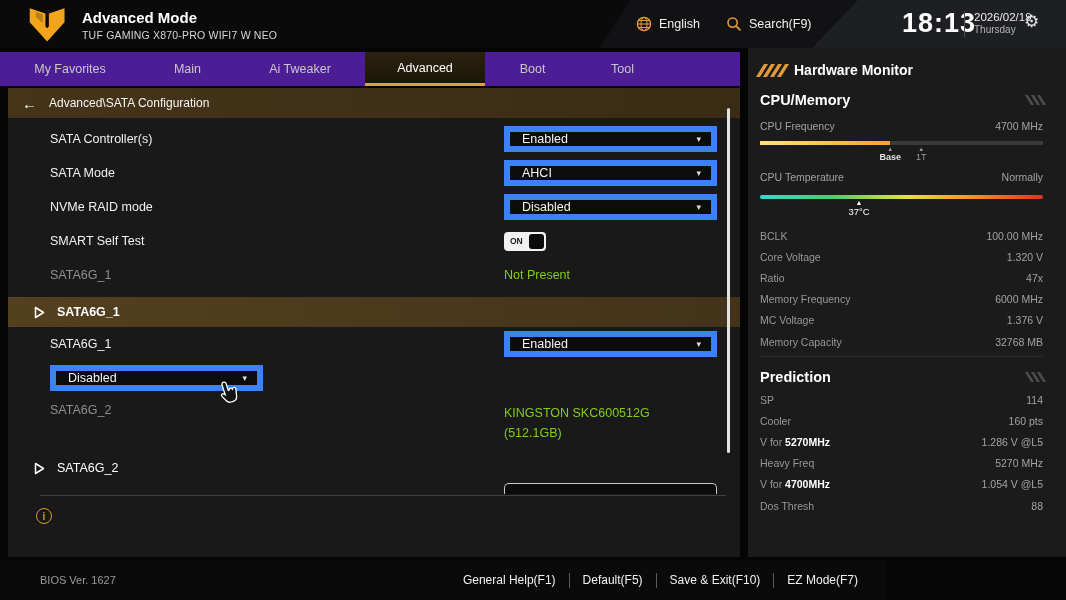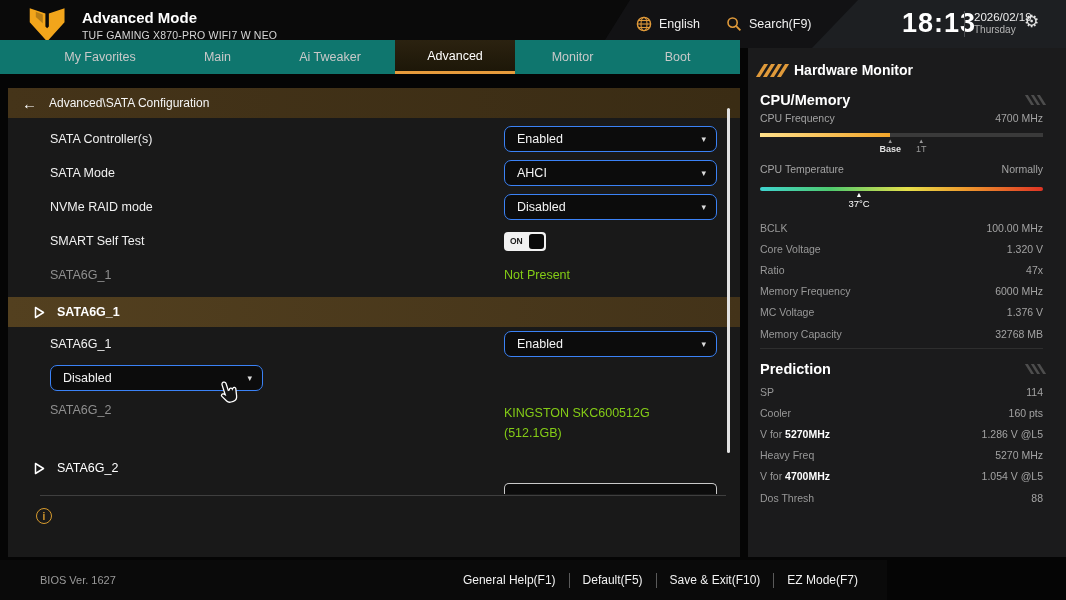--- a/index.html
+++ b/index.html
@@ -19,38 +19,38 @@
   .hdr-lang{left:636px;}
   .hdr-search{left:726px;}
   .hdr-time{position:absolute;left:902px;top:8px;font-size:27px;font-weight:bold;color:#fff;letter-spacing:1px;}
   .hdr-vdiv{position:absolute;left:964px;top:11px;width:1px;height:26px;background:#4b4d50;}
   .hdr-date{position:absolute;left:974px;top:10px;line-height:1.25;}
   .hdr-date .d1{font-size:11.5px;color:#ececec;}
   .hdr-date .d2{font-size:10px;color:#b5b5b5;}
   .hdr-gear{position:absolute;left:1024px;top:13px;font-size:17px;color:#e3e3e3;cursor:pointer;line-height:1;}
 
   
-  .tabbar{position:absolute;left:0;top:40px;width:740px;height:34px;background:#0f766e;overflow:hidden;padding-left:30px;}
+  .tabbar{position:absolute;left:0;top:52px;width:740px;height:34px;background:#4c1d95;overflow:hidden;}
   .tabs{display:flex;width:780px;height:100%;}
   .tab{height:100%;display:flex;align-items:center;justify-content:center;font-size:12.5px;color:#c9c9c9;cursor:pointer;}
   .tab.w0{width:140px}.tab.w1{width:95px}.tab.w2{width:130px}.tab.w3{width:120px}
   .tab.w4{width:115px}.tab.w5{width:95px}.tab.w6{width:85px}
   .tab.active{color:#fff;background:linear-gradient(180deg,#2b2210,#1d1708);border-bottom:3px solid #e69b3c;font-weight:normal;}
 
   
   .left-panel{position:absolute;left:8px;top:88px;width:732px;height:469px;background:#191919;}
   .breadcrumb{height:30px;display:flex;align-items:center;gap:12px;padding-left:14px;
     background:linear-gradient(90deg,#453419,#3a2c14);font-size:12px;color:#f5f5f5;}
   .back-arrow{font-size:15px;color:#fff;cursor:pointer;line-height:1;}
   .rows{padding-top:4px;}
   .row{display:flex;align-items:center;height:34px;padding:0 23px 0 42px;}
   .row .lbl{flex:1;font-size:12.5px;color:#f0f0f0;}
   .row .lbl.dim{color:#8f8f8f;}
   .ctrl{width:213px;}
-  .dropdown{width:213px;height:26px;background:#0c0c0c;border:1px solid #3b82f6;border-radius:7px;
+  .dropdown{width:213px;height:26px;background:#0c0c0c;border:6px solid #3b82f6;border-radius:0;
     display:flex;align-items:center;padding:0 10px 0 12px;font-size:12.5px;color:#f4f4f4;cursor:pointer;}
   .dropdown .caret{margin-left:auto;font-size:9px;color:#ddd;}
   .value-text{width:213px;font-size:12.5px;color:#84cc16;line-height:1.6;}
   .toggle{width:42px;height:19px;background:#f2f2f2;border-radius:4px;position:relative;cursor:pointer;}
   .toggle .on{position:absolute;left:6px;top:4px;font-size:8.5px;font-weight:bold;color:#1a1a1a;}
   .toggle .knob{position:absolute;right:2px;top:2px;width:15px;height:15px;background:#0a0a0a;border-radius:3px;}
   .row.subhead{height:30px;margin-top:5px;padding-left:26px;gap:12px;cursor:pointer;
     background:linear-gradient(90deg,#53401f,#433319);}
   .row.subhead .lbl{color:#fff;font-weight:bold;font-size:12.5px;}
   .row.subhead.plain{background:none;margin-top:4px;}
@@ -68,21 +68,21 @@
   
   .right-panel{position:absolute;left:748px;top:48px;width:318px;height:509px;background:#1b1b1c;padding:10px 23px 0 12px;}
   .hm-head{display:flex;align-items:center;gap:9px;height:24px;}
   .hm-head .t{font-size:14px;font-weight:bold;color:#fff;}
   .stripes{display:flex;gap:3px;}
   .stripes i{display:block;width:4px;height:13px;background:#e09a3a;transform:skewX(-32deg);}
   .sec-title{display:flex;align-items:center;justify-content:space-between;margin-top:6px;height:24px;}
   .sec-title .t{font-size:14.5px;font-weight:bold;color:#fff;}
   .corner-stripes{display:flex;gap:3px;}
   .corner-stripes i{display:block;width:3px;height:10px;background:#4d4d4d;transform:skewX(32deg);}
-  .meter-row{display:flex;justify-content:space-between;font-size:10.5px;color:#a3a3a3;margin-top:0;}
+  .meter-row{display:flex;justify-content:space-between;font-size:10.5px;color:#a3a3a3;margin-top:8px;}
   .freq-bar{position:relative;margin-top:9px;height:4px;background:#3a3a3a;}
   .freq-fill{position:absolute;left:0;top:0;height:4px;background:linear-gradient(90deg,#ffe08a,#f2a52a);}
   .marker{position:absolute;top:5px;transform:translateX(-50%);text-align:center;line-height:1;}
   .marker .a{display:block;font-size:6px;color:#9a9a9a;}
   .marker .m{display:block;font-size:9px;margin-top:1px;}
   .marker.base .m{color:#e0e0e0;font-weight:bold;}
   .marker.t1 .m{color:#9a9a9a;}
   .temp-bar{position:relative;margin-top:12px;height:4px;border-radius:2px;
     background:linear-gradient(90deg,#3fd4cf,#4fca6e 25%,#e6e04a 52%,#ef9c2e 72%,#df3424 100%);}
   .temp-marker{position:absolute;top:4px;transform:translateX(-50%);text-align:center;line-height:1;}
@@ -145,21 +145,20 @@
     </div>
     <div class="hdr-gear">⚙</div>
   </div>
 
   <div class="tabbar">
     <div class="tabs">
       <div class="tab w0">My Favorites</div>
       <div class="tab w1">Main</div>
       <div class="tab w2">Ai Tweaker</div>
       <div class="tab w3 active">Advanced</div>
-      <div class="tab w4">Monitor</div>
       <div class="tab w5">Boot</div>
       <div class="tab w6">Tool</div>
     </div>
   </div>
 
   <div class="left-panel">
     <div class="breadcrumb">
       <span class="back-arrow">←</span>
       <span>Advanced\SATA Configuration</span>
     </div>

